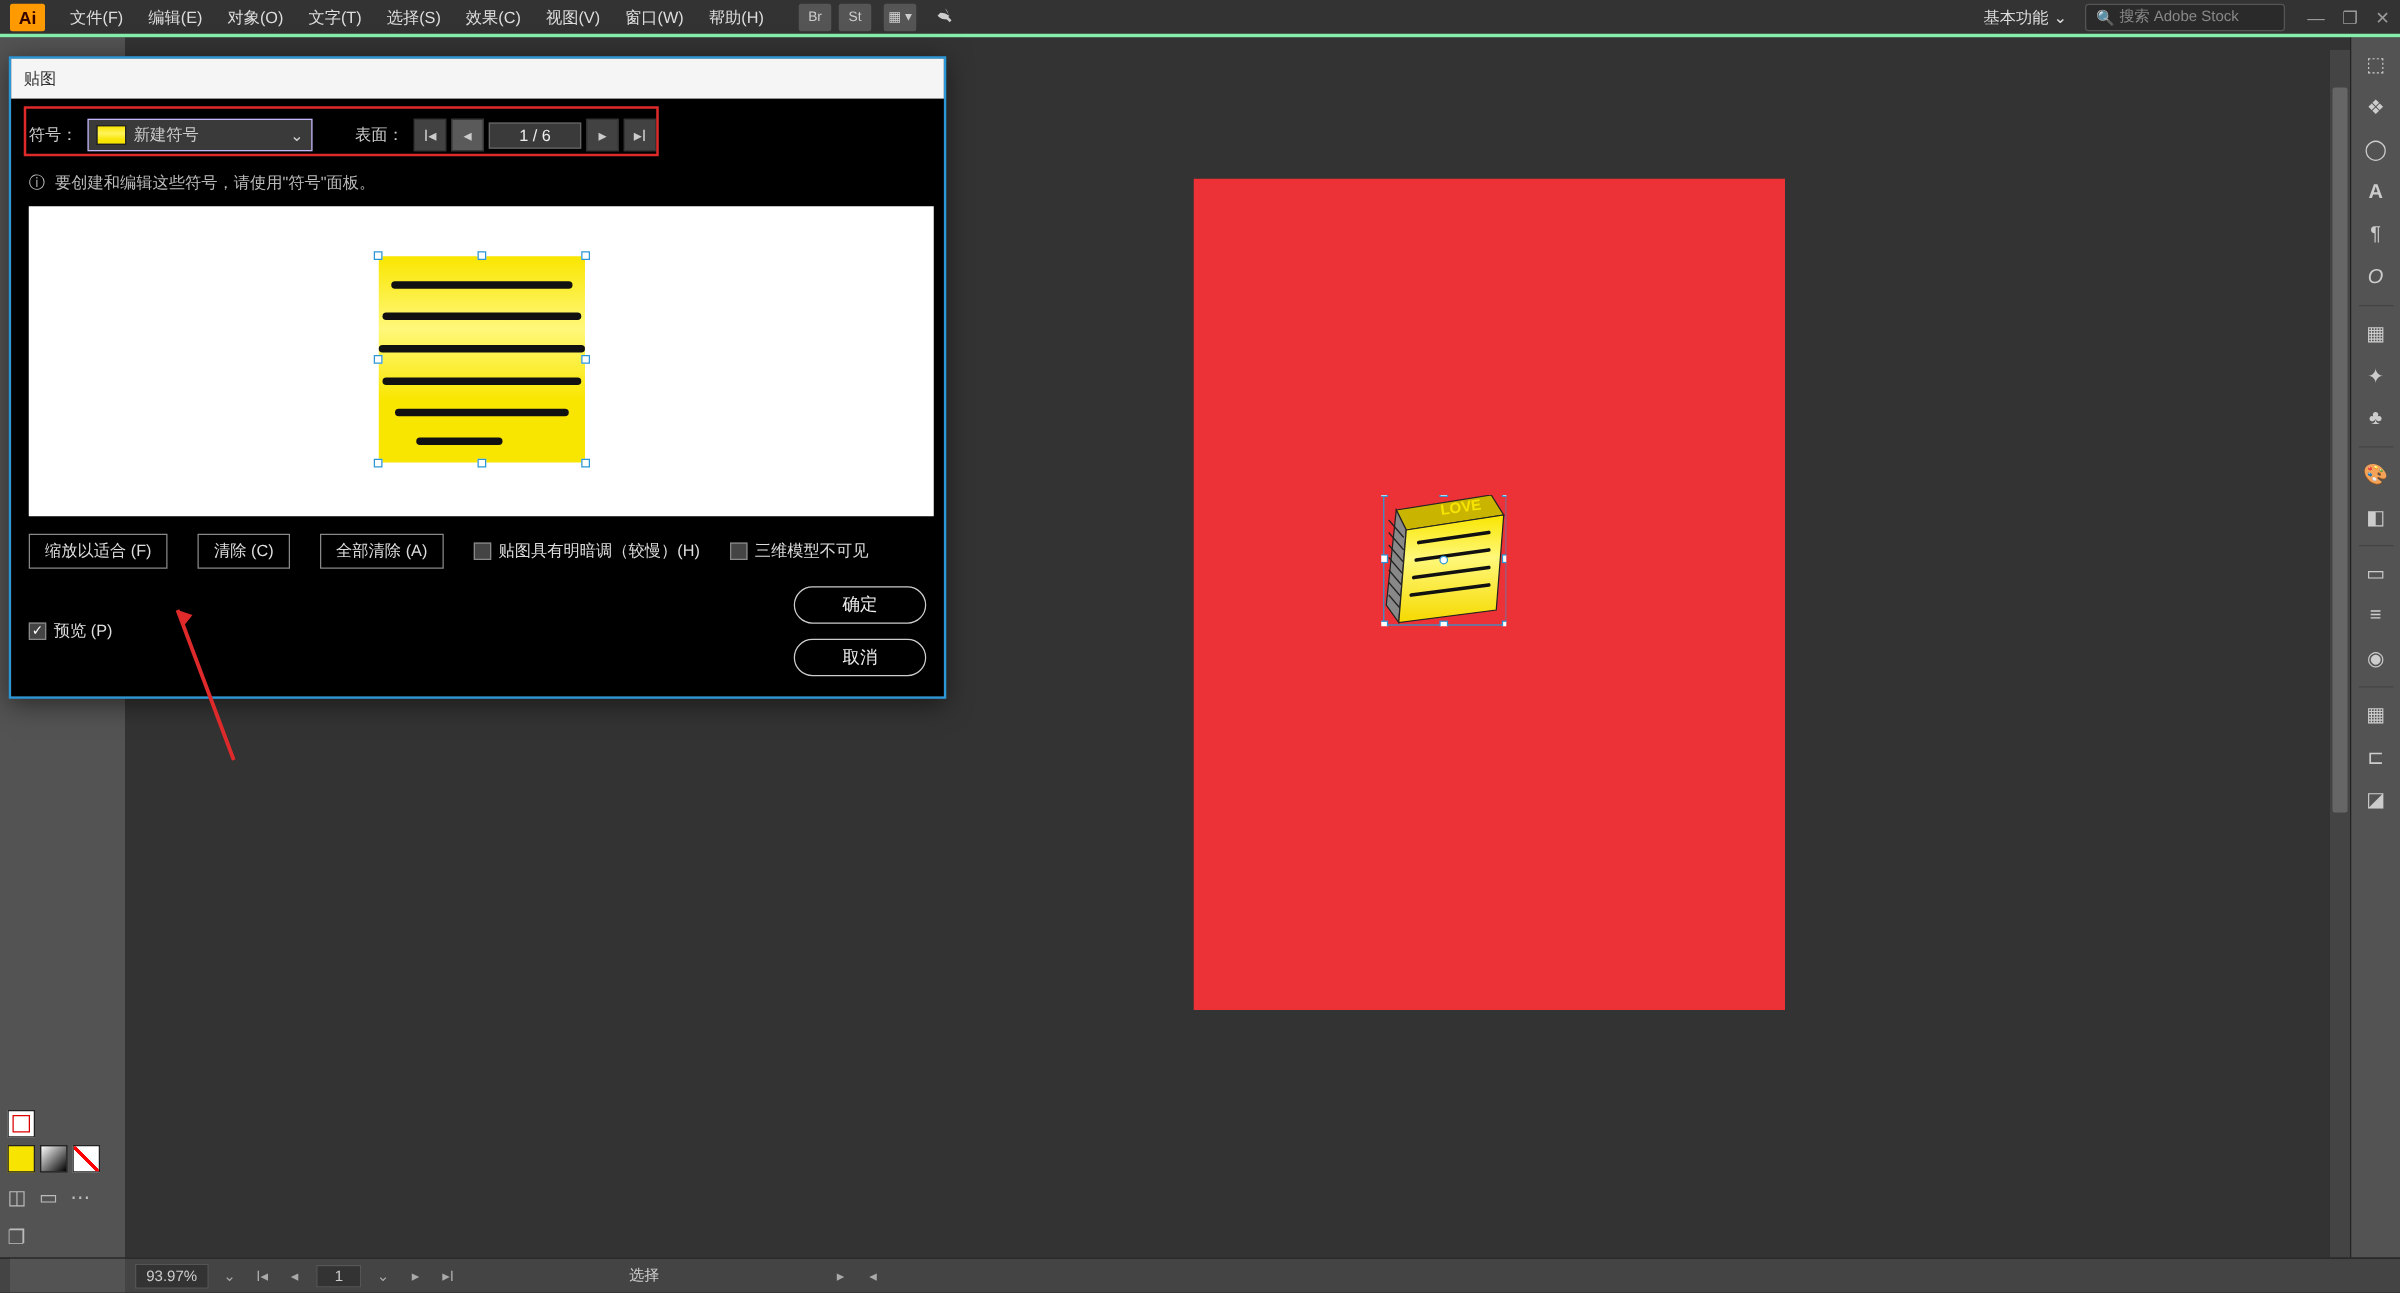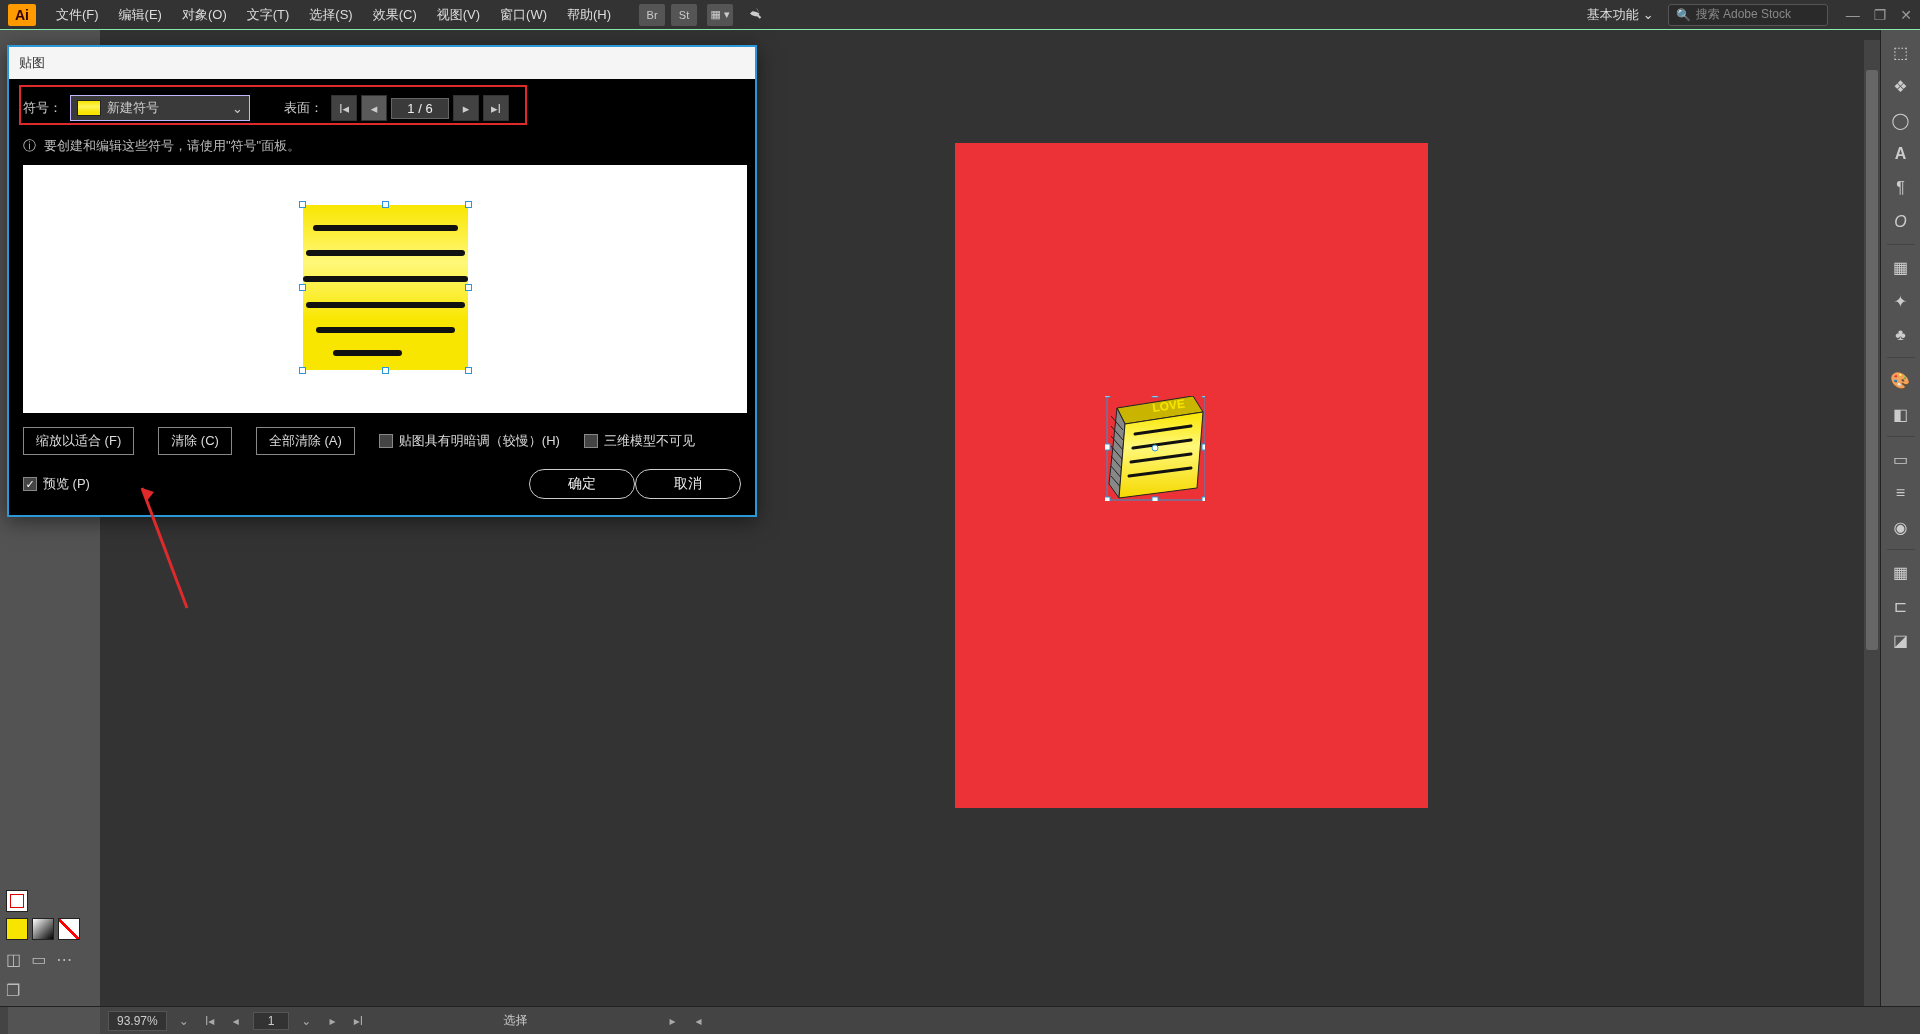--- a/index.html
+++ b/index.html
@@ -1,19 +1,19 @@
 <!DOCTYPE html>
 <html><head>
 <meta charset="utf-8">
 <style>
 * { margin: 0; padding: 0; box-sizing: border-box; font-family: "Microsoft YaHei", sans-serif; }
 body { background: #333; overflow: hidden; width: 1920px; height: 1034px; position: relative; }
 
 
-.menubar { height: 30px; background: #333; display: flex; align-items: center; padding: 0 8px; color: #ddd; font-size: 13px; border-bottom: 1px solid #86efac; }
+.menubar { height: 30px; background: #333; display: flex; align-items: center; padding: 0 8px; color: #ddd; font-size: 13px; border-bottom: 3px solid #86efac; }
 .menubar .logo { width: 28px; height: 22px; background: #ff9a00; color: #330000; font-weight: bold; display: flex; align-items: center; justify-content: center; font-size: 14px; margin-right: 10px; border-radius: 2px; }
 .menubar .menu-item { padding: 0 10px; cursor: pointer; }
 .menubar .right-section { margin-left: auto; display: flex; align-items: center; gap: 8px; }
 .menubar .toolbar-icon { width: 26px; height: 22px; background: #555; display: flex; align-items: center; justify-content: center; font-size: 11px; color: #ccc; border-radius: 2px; }
 .menubar .workspace-dropdown { display: flex; align-items: center; gap: 4px; padding: 2px 6px; }
 .menubar .search-box { background: #2a2a2a; border: 1px solid #555; padding: 2px 8px; color: #888; font-size: 12px; width: 160px; height: 22px; border-radius: 3px; display: flex; align-items: center; gap: 4px; }
 .menubar .window-controls { display: flex; gap: 14px; margin-left: 10px; color: #999; font-size: 14px; }
 
 
 .main-row { display: flex; height: calc(100% - 30px - 28px); }
@@ -38,21 +38,21 @@
 .dialog { position: absolute; left: 7px; top: 45px; width: 750px; background: #3a3a3a; border: 2px solid #2b97d6; box-shadow: 0 4px 20px rgba(0,0,0,0.5); }
 .dialog-titlebar { height: 32px; background: #f5f5f5; color: #333; display: flex; align-items: center; padding: 0 10px; font-size: 13px; }
 .dialog-body { padding: 12px 14px 16px; color: #ccc; font-size: 13px; background:#000000;}
 .dialog-row { display: flex; align-items: center; gap: 8px; margin-bottom: 12px; position: relative; }
 .red-highlight { position: absolute; border: 2px solid #de2a2a; pointer-events: none; }
 .symbol-drop { display: flex; align-items: center; background: #3a3a3a; border: 1px solid #c4b5fd; height: 26px; padding: 0 6px; gap: 6px; width: 180px; justify-content: space-between; }
 .symbol-swatch { width: 24px; height: 16px; background: linear-gradient(180deg,#f7e400 0%,#fff45a 40%,#f7e400 80%); border:1px solid #222;}
 .face-nav { display: flex; align-items: center; gap: 4px; }
 .face-btn { width: 26px; height: 26px; background: #424242; display: flex; align-items: center; justify-content: center; color: #ccc; border:1px solid #333;}
 .face-btn.active { background:#5a5a5a;}
-.face-count { background: #3a3a3a; border: 1px solid #666; padding: 2px 6px; color: #eee; width: 58px; text-align:center;}
+.face-count { background: #3a3a3a; border: 1px solid #666; padding: 2px 6px; color: #eee; width: 74px; text-align:center;}
 .info-line { display: flex; align-items: center; gap: 8px; margin-bottom: 10px; color: #bbb; }
 .preview-box { width: 724px; height: 248px; background: #fff; position: relative; margin-bottom: 14px; }
 .preview-symbol { position: absolute; left: 280px; top: 40px; width: 165px; height: 165px; background: linear-gradient(180deg,#f9e600 0%,#fff87a 35%,#f9e600 70%); }
 .preview-symbol .bar { position: absolute; left: 10%; right: 10%; height: 6px; background: #111; border-radius: 3px; }
 .sel-handle { position:absolute; width:7px; height:7px; background:#fff; border:1px solid #2b97d6;}
 .button-row { display: flex; align-items: center; gap: 24px; margin-bottom: 14px; flex-wrap: wrap; }
 .btn-outline { border: 1px solid #888; padding: 4px 12px; color: #ddd; background: transparent; font-size: 13px; cursor: pointer; }
 .check { display: flex; align-items: center; gap: 6px; font-size: 13px; color: #ddd; }
 .checkbox { width: 14px; height: 14px; border: 1px solid #888; display: inline-block; background:#444;}
 .checkbox.checked::after { content: "✓"; color: #fff; font-size: 11px; display:block; text-align:center; line-height:12px;}
@@ -306,21 +306,21 @@
         <span class="checkbox"></span>
         <span>三维模型不可见</span>
       </label>
     </div>
 
     <div class="dialog-footer-row">
       <label class="check">
         <span class="checkbox checked"></span>
         <span>预览 (P)</span>
       </label>
-      <div style="display:flex; ">
+      <div style="display:flex; gap:12px;flex-direction:column;">
         <button class="pill-btn">确定</button>
         <button class="pill-btn">取消</button>
       </div>
     </div>
 
   </div>
 </div>
 
 <svg class="annotation-arrow" width="70" height="140">
   <line x1="55" y1="130" x2="10" y2="10" stroke="#de2a2a" stroke-width="3"></line>

